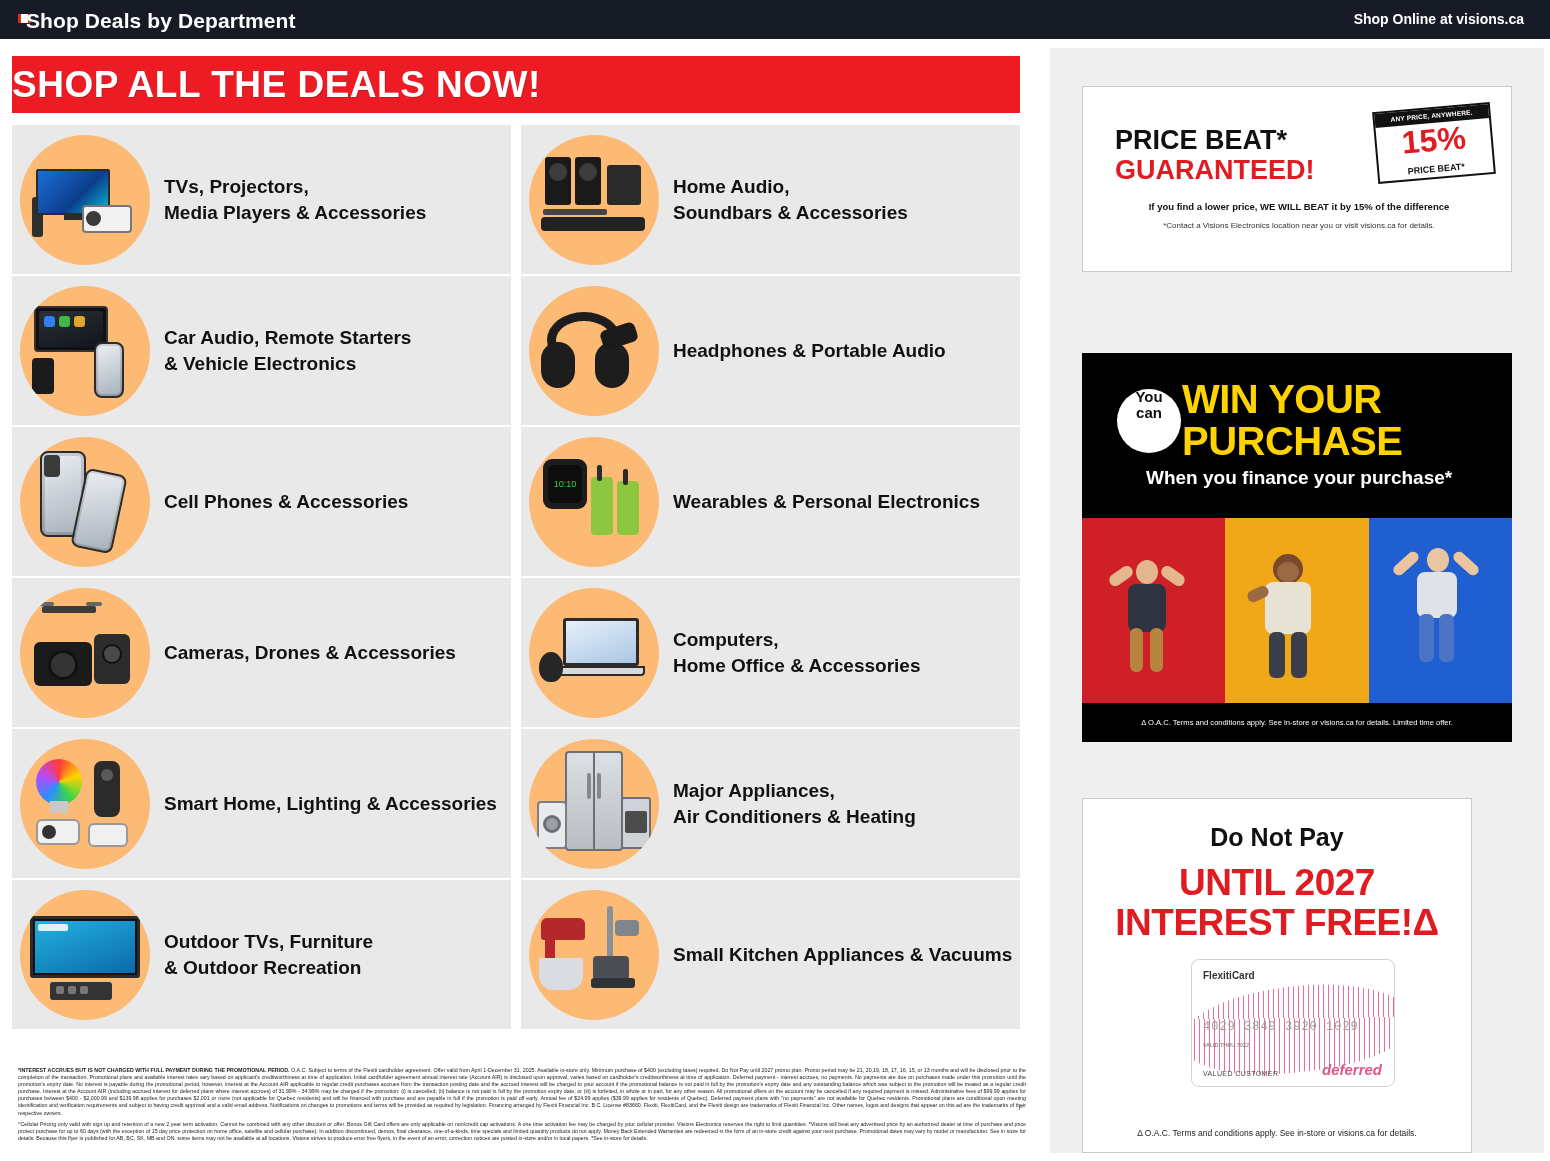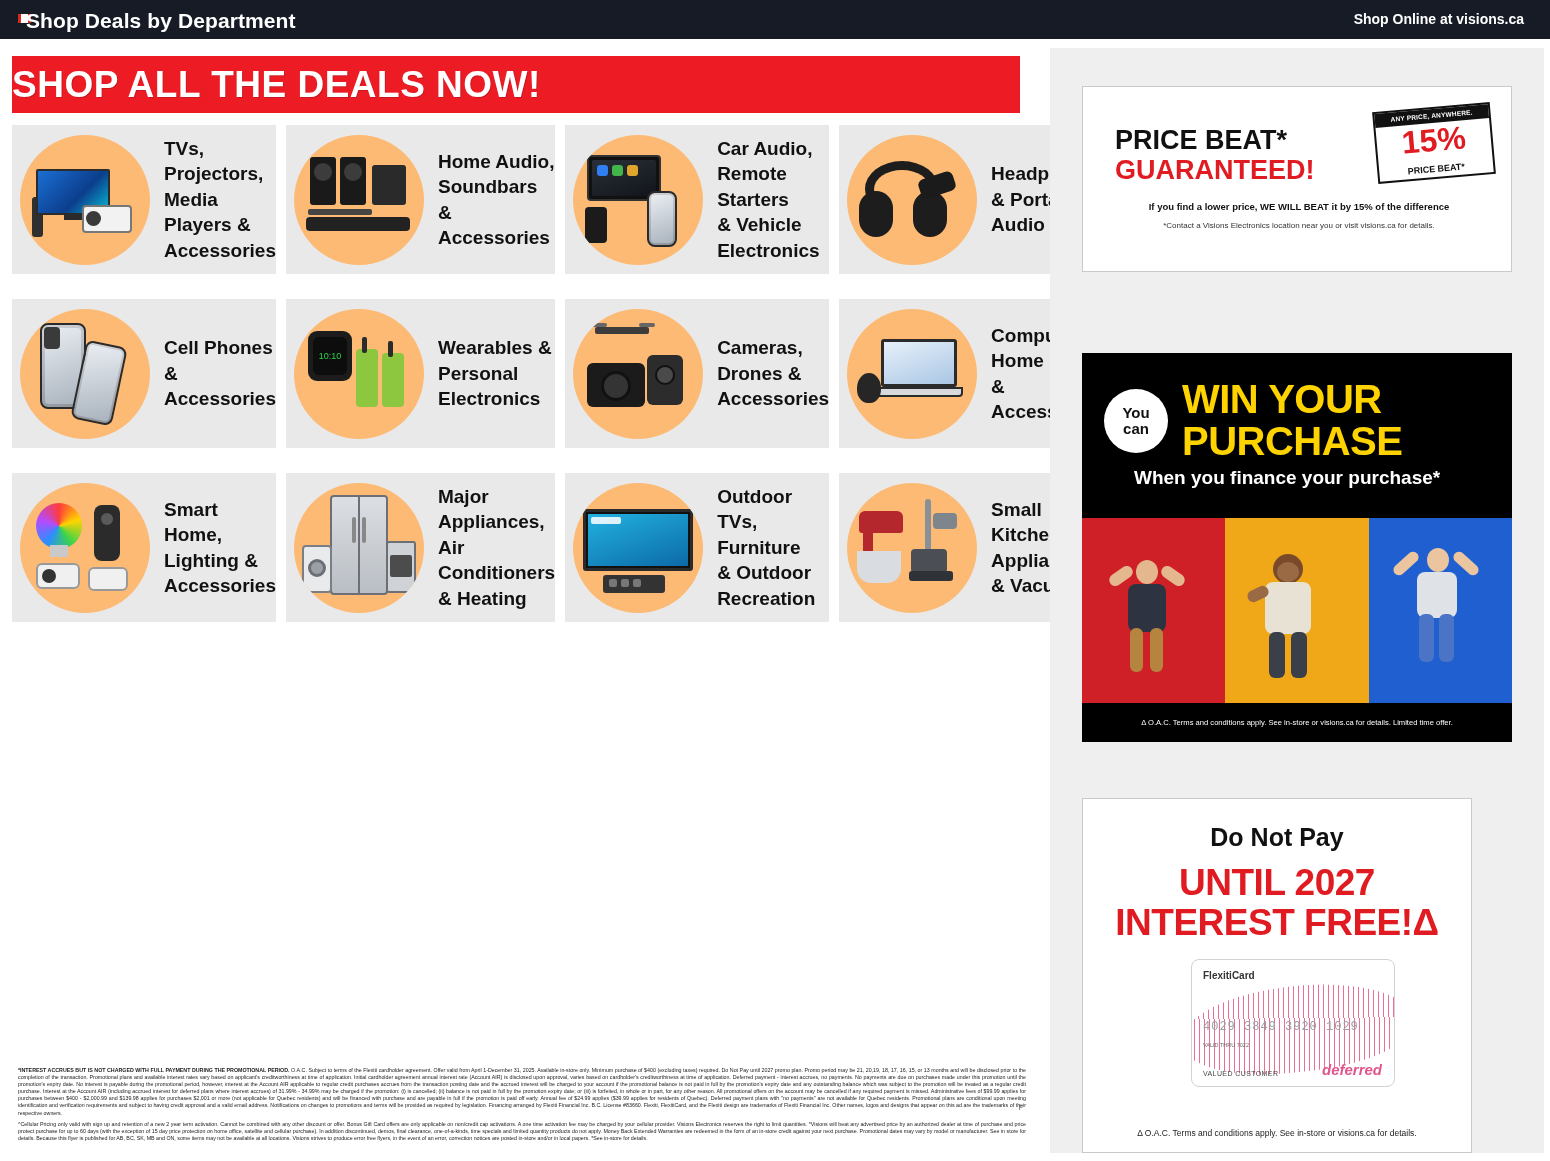--- a/index.html
+++ b/index.html
@@ -65,23 +65,23 @@
     font-size: 37px;
     font-weight: bold;
     letter-spacing: 0.5px;
     text-shadow: 1px 1px 0 rgba(0,0,0,0.15);
   }
 
   .cat-grid {
     position: relative;
     margin: 12px 6px 0 6px;
     display: grid;
-    grid-template-columns: 1fr 1fr 1fr 1fr;
+    grid-template-columns: 1fr 1fr;
     grid-auto-rows: 149px;
-    gap: 25px 10px;
+    gap: 2px 10px;
     border-radius: 30px;
   }
   .cat-card {
     position: relative;
     background: #e9e9e9;
     display: flex;
     align-items: center;
     padding-left: 8px;
   }
   .cat-thumb {
@@ -224,28 +224,28 @@
   }
   .pb-badge-bot {
     position:absolute; left:0; bottom:3px; width:100%;
     text-align:center; font-size:9px; font-weight:bold; color:#111;
   }
 
   
   #win-card { left: 32px; top: 305px; width: 430px; height: 389px; border:none; background:#000; }
   .win-top { position:absolute; left:0; top:0; width:100%; height:165px; background:#000000; }
   .win-circle {
-    position:absolute; left:22px; top:36px; width:64px; height:64px;
+    position:absolute; left:35px; top:36px; width:64px; height:64px;
     background:#fff; border-radius:50%;
-    display:flex; flex-direction:column; align-items:center; justify-content:center;
+    display:flex; flex-direction:column; align-items:center; 
     font-size:15px; font-weight:bold; color:#111; line-height:1.05;
   }
   .win-l1 { position:absolute; left:100px; top:24px; font-size:40px; font-weight:bold; color:#ffd300; letter-spacing:-0.5px; }
   .win-l2 { position:absolute; left:100px; top:66px; font-size:40px; font-weight:bold; color:#ffd300; letter-spacing:-0.5px; }
-  .win-l3 { position:absolute; left:52px; top:114px; font-size:19px; font-weight:bold; color:#ffffff; }
+  .win-l3 { position:absolute; left:64px; top:114px; font-size:19px; font-weight:bold; color:#ffffff; }
   .win-photos { position:absolute; left:0; top:165px; width:100%; height:185px; display:flex; }
   .win-ph { flex:1; position:relative; overflow:hidden; }
   .ph-red { background:#cf2027; }
   .ph-yellow { background:#f0a818; }
   .ph-blue { background:#1f5fd0; }
   .person-head { position:absolute; border-radius:50%; }
   .person-body { position:absolute; border-radius:8px; }
   .person-limb { position:absolute; border-radius:6px; }
   .win-foot {
     position:absolute; left:0; bottom:0; width:100%; height:39px;

